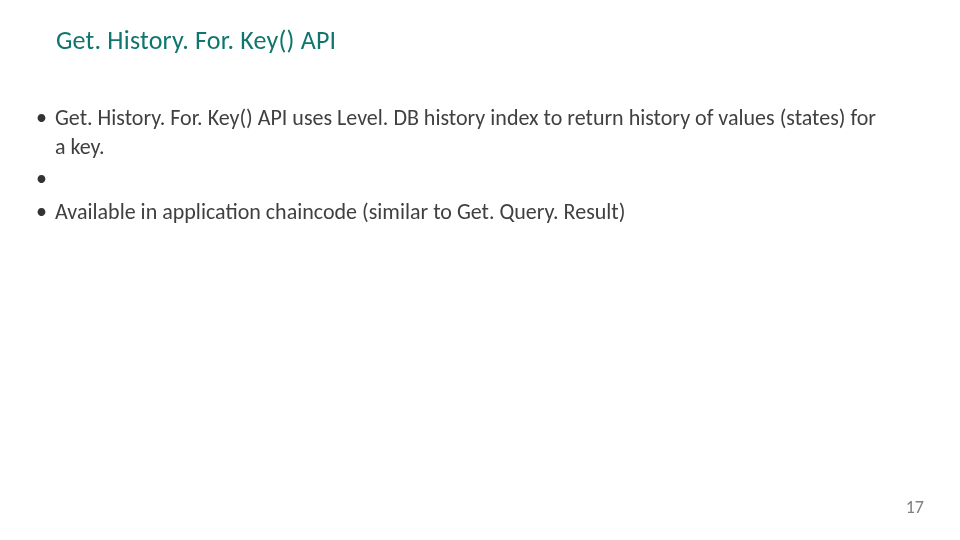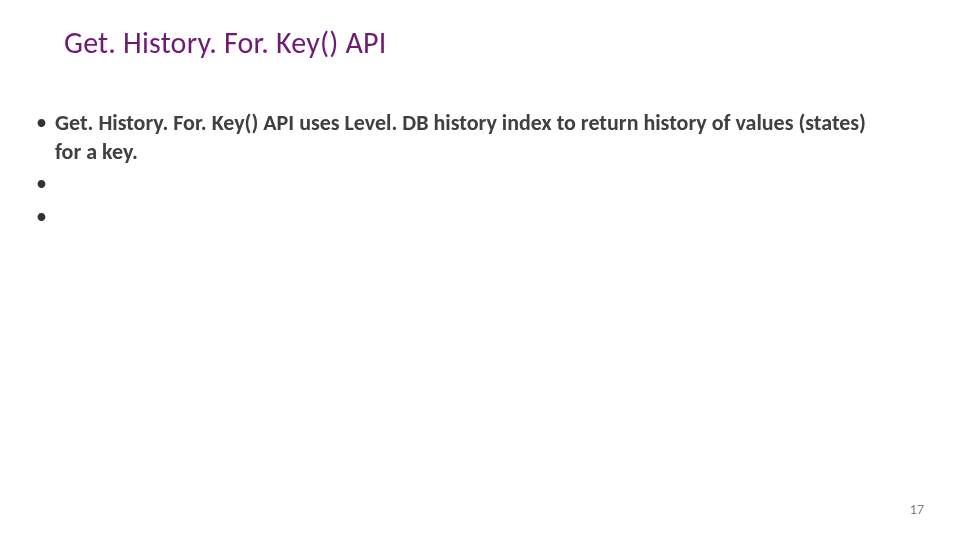--- a/index.html
+++ b/index.html
@@ -15,24 +15,24 @@
       position: relative;
       overflow: hidden;
     }
     .slide {
       width: 100%;
       height: 100%;
       position: relative;
       padding: 24px 32px 32px 32px;
     }
     .title {
-      font-size: 30px;
+      font-size: 26px;
       font-weight: 400;
-      color: #701a75;
-      margin-left: 32px;
+      color: #0f766e;
+      margin-left: 24px;
       margin-bottom: 48px;
       letter-spacing: 0.2px;
     }
     .content {
       margin-left: 4px;
       margin-right: 40px;
     }
     .bullet-list {
       list-style: none;
     }
@@ -44,43 +44,44 @@
     }
     .bullet-marker {
       color: #333333;
       font-size: 22px;
       margin-right: 8px;
       flex-shrink: 0;
     }
     .bullet-text {
       font-size: 22px;
       color: #404040;
-      font-weight: 700;
+      font-weight: 400;
     }
     .page-number {
       position: absolute;
       bottom: 22px;
       right: 36px;
-      font-size: 14px;
+      font-size: 18px;
       color: #808080;
     }
   </style>
 </head>
 <body>
 
 <div class="slide">
   <h1 class="title">Get. History. For. Key() API</h1>
   <div class="content">
     <ul class="bullet-list">
       <li class="bullet-item">
         <span class="bullet-marker">•</span>
         <span class="bullet-text">Get. History. For. Key() API uses Level. DB history index to return history of values (states) for a key.</span>
       </li>
       <li class="bullet-item">
         <span class="bullet-marker">•</span>
       </li>
       <li class="bullet-item">
         <span class="bullet-marker">•</span>
+        <span class="bullet-text">Available in application chaincode (similar to Get. Query. Result)</span>
       </li>
     </ul>
   </div>
   <div class="page-number">17</div>
 </div>
 
 </body></html>

